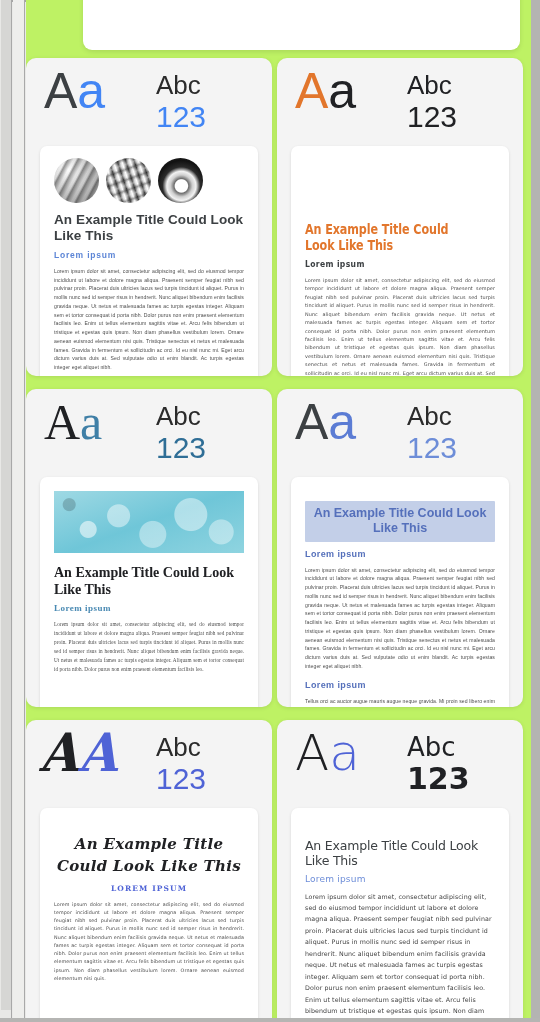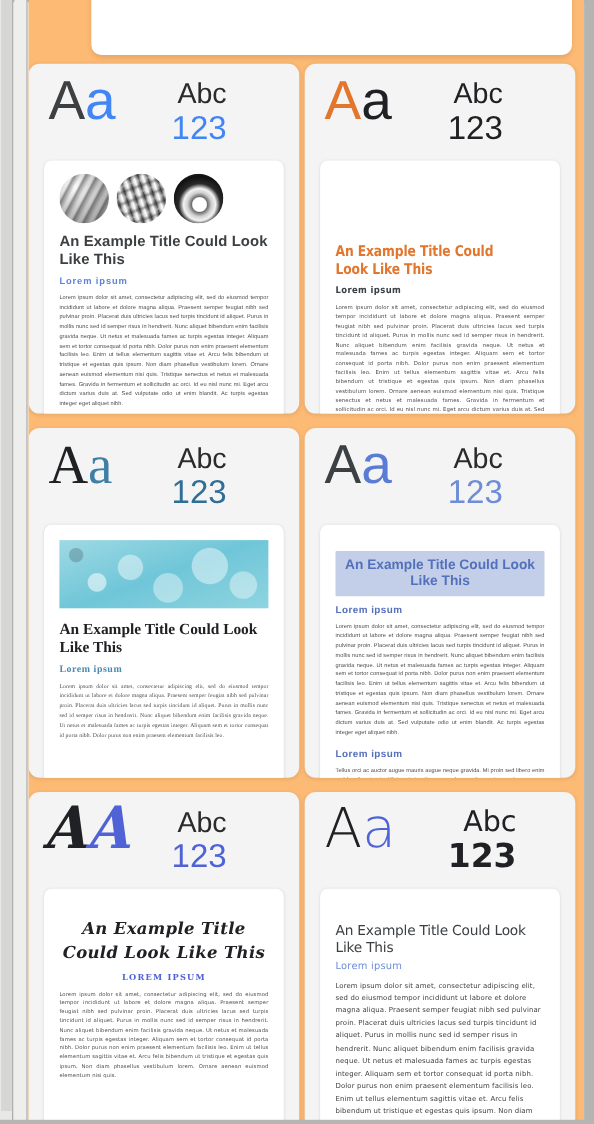--- a/index.html
+++ b/index.html
@@ -49,21 +49,21 @@
     position: absolute; right: 0; top: 0;
     width: 9px; height: 1022px;
     background: #b4b4b2;
   }
 
   
   .content {
     position: absolute;
     left: 26px; top: 0;
     width: 505px; height: 1022px;
-    background: #fdba74;
+    background: #bef264;
     overflow: hidden;
   }
 
   
   .partial-card-top {
     position: absolute;
     left: 57px; top: -46px;
     width: 437px; height: 96px;
     background: #ffffff;
     border-radius: 9px;
@@ -104,21 +104,20 @@
     white-space: nowrap;
   }
   .aa-big  { font-size: 50px; }
   .aa-small{ font-size: 50px; }
 
   .abc-block {
     position: absolute;
     left: 130px; top: 12px;
     line-height: 1.16;
     white-space: nowrap;
-    text-align: right;
   }
   .abc-line  { font-size: 26px; color: #2b2b2b; }
   .num-line  { font-size: 30px; }
 
   
   .doc-preview {
     position: absolute;
     left: 14px; top: 88px;
     width: 218px;
     height: 236px;

